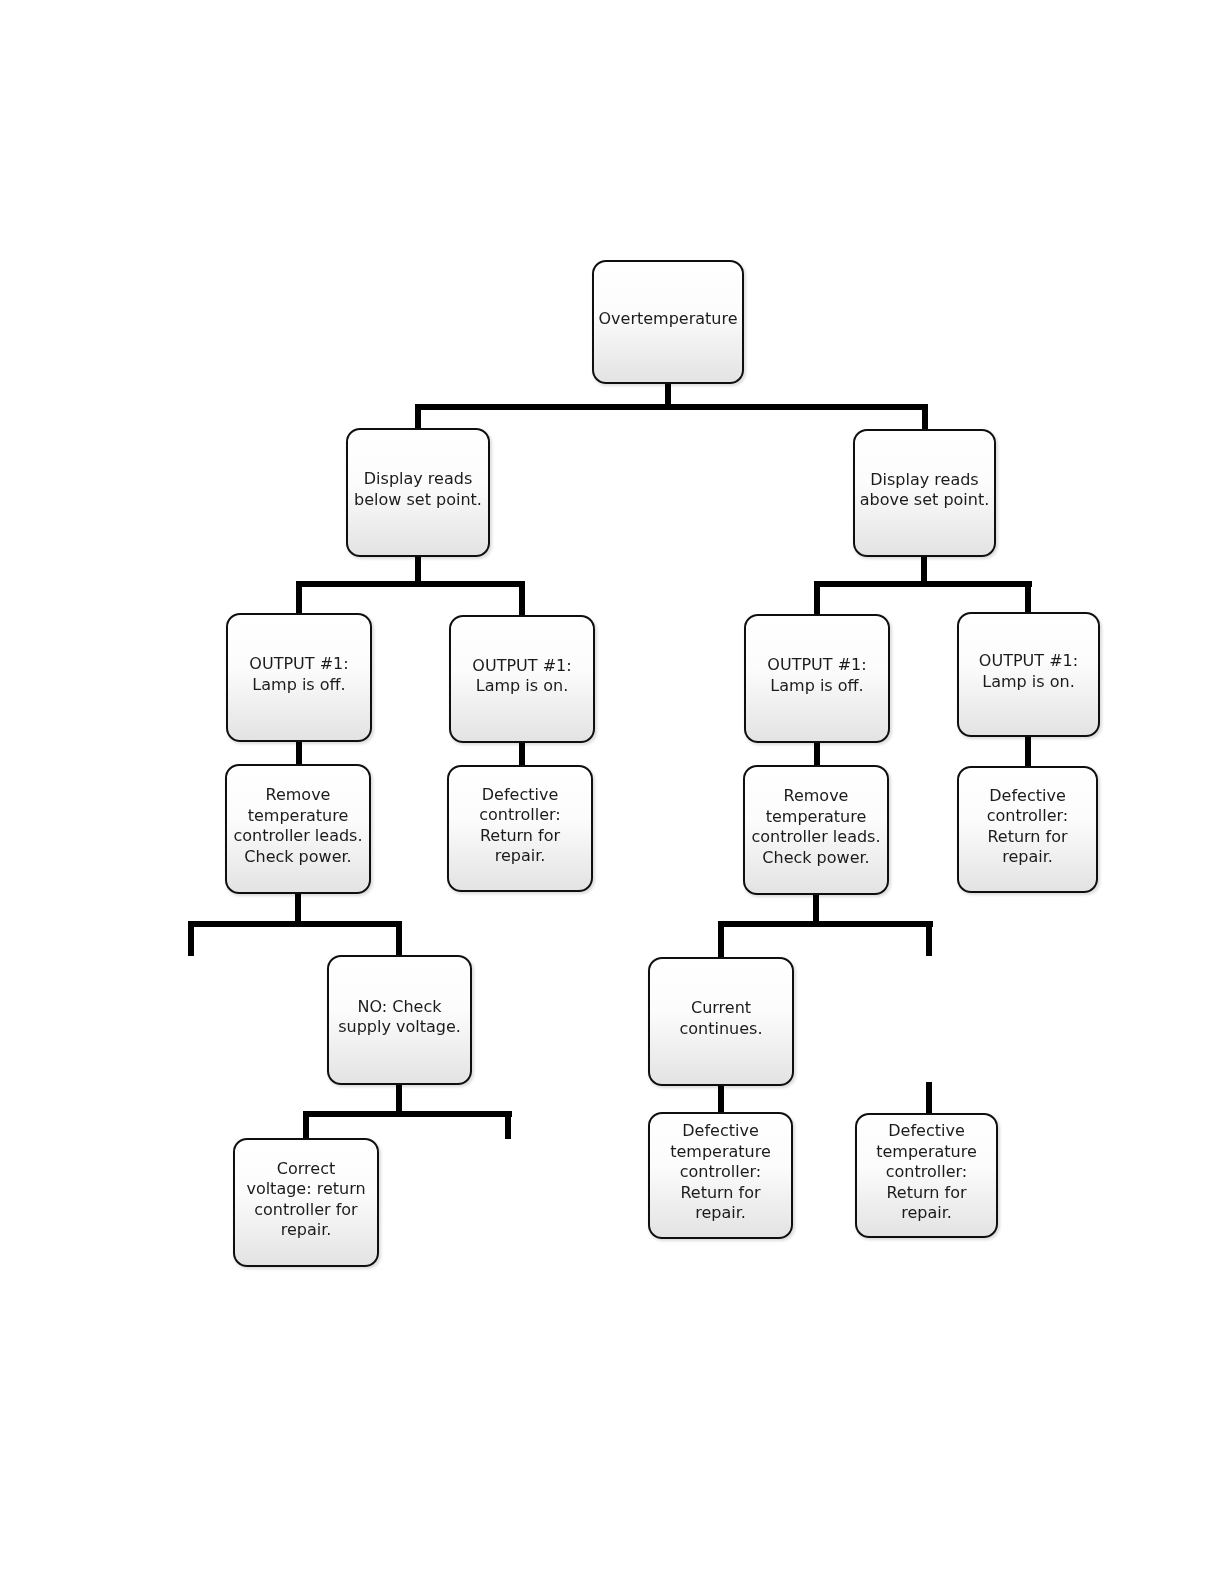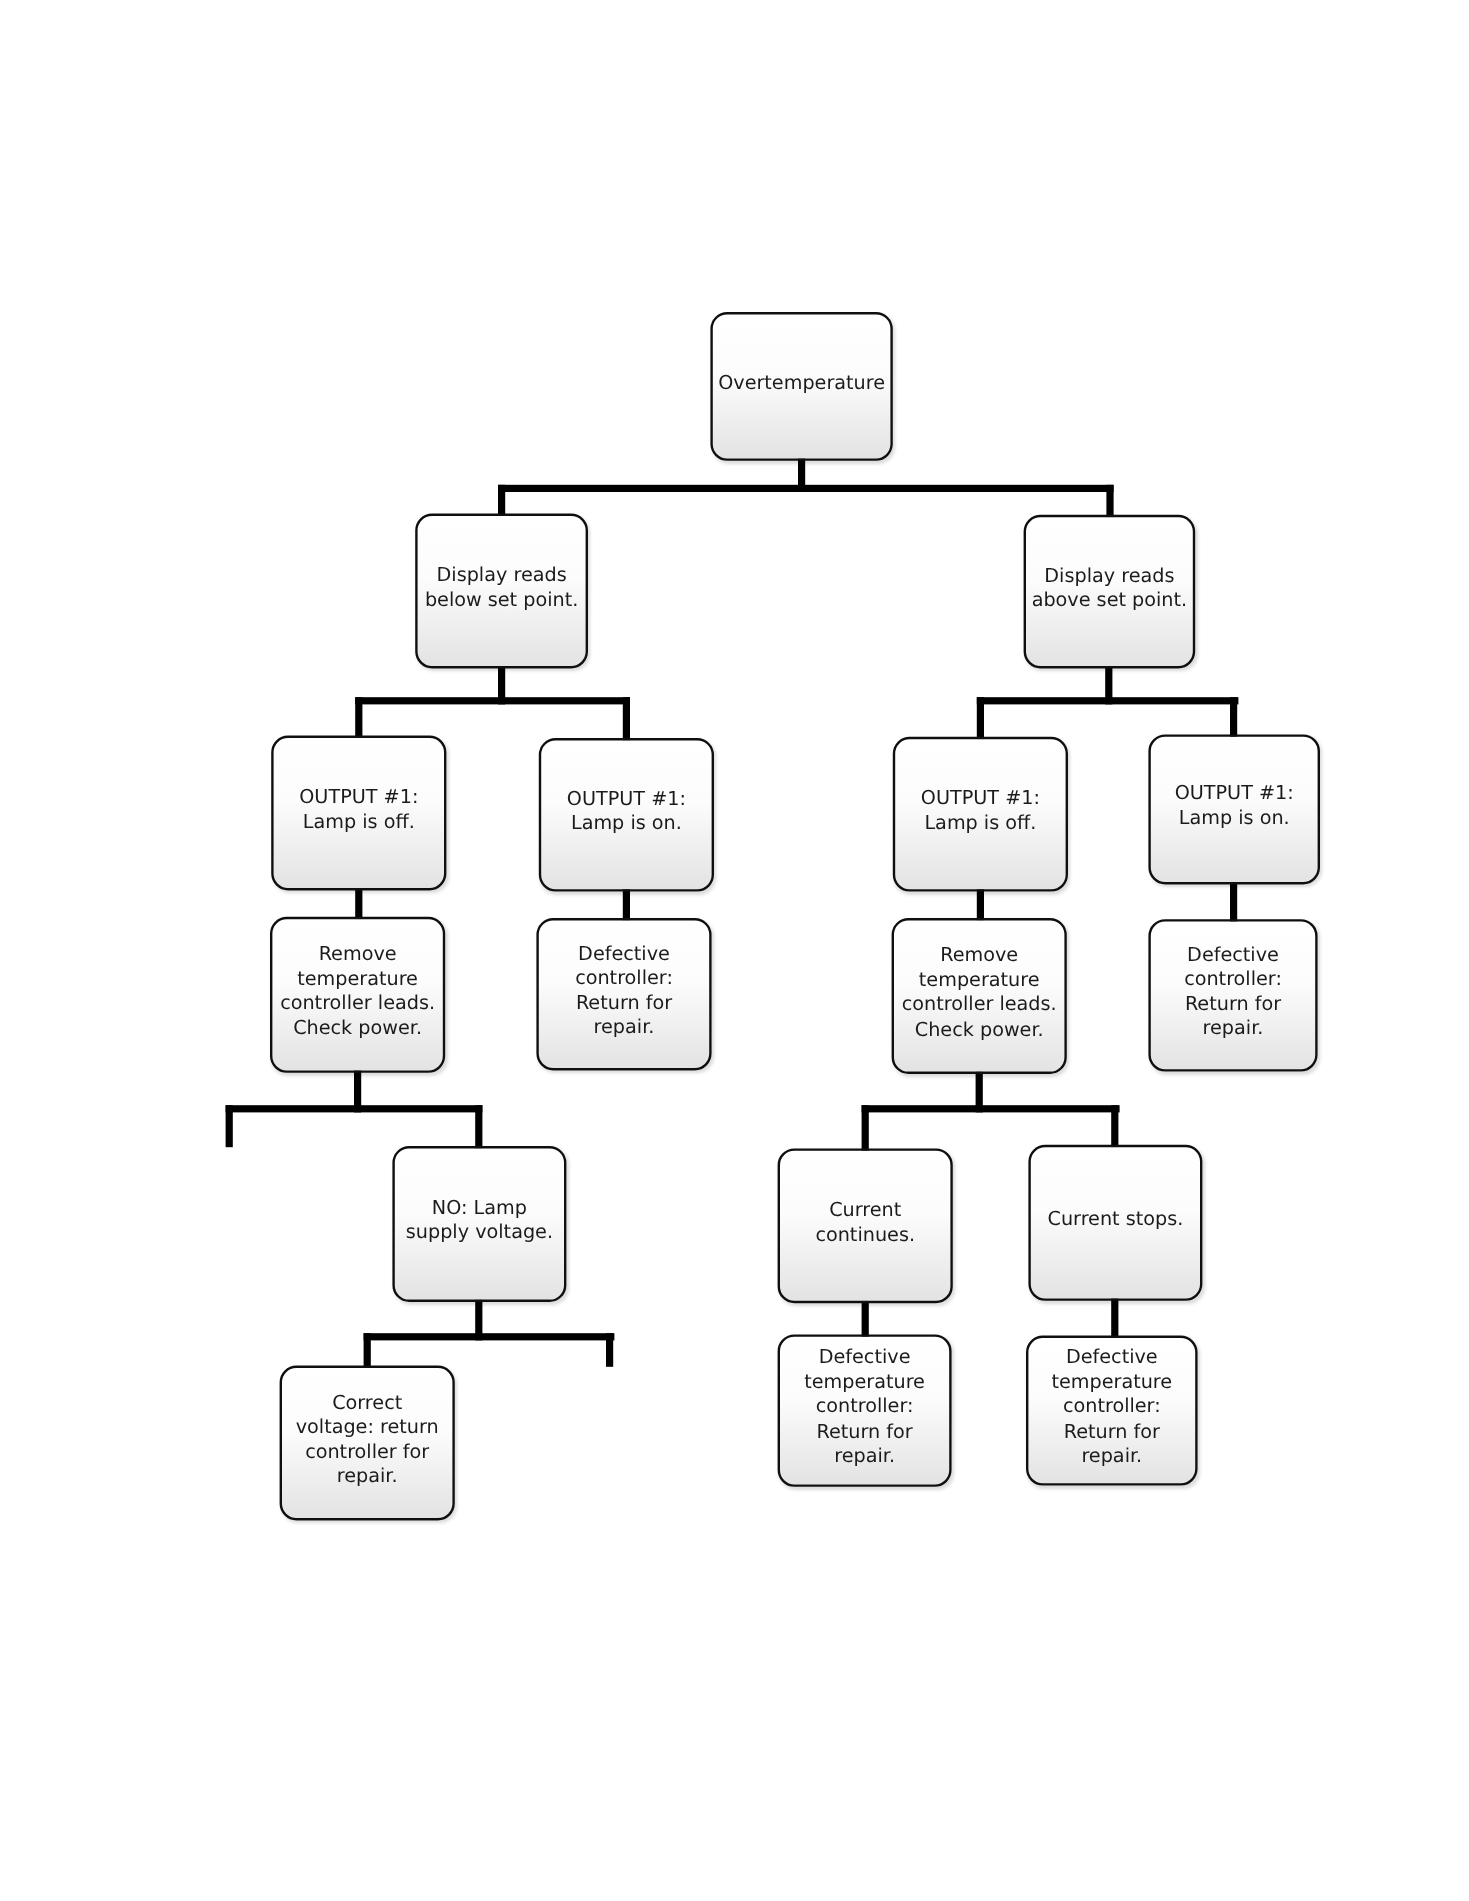--- a/index.html
+++ b/index.html
@@ -142,32 +142,29 @@
 
   <div class="node" style="left:957px;top:766px;width:141px;height:127px">
     <span class="lbl">Defective
 controller:
 Return for
 repair.</span>
   </div>
 
 
   <div class="node" style="left:327px;top:955px;width:145px;height:130px">
-    <span class="lbl">NO: Lamp
+    <span class="lbl">NO: Check
 supply voltage.</span>
   </div>
 
   <div class="node" style="left:648px;top:957px;width:146px;height:129px">
     <span class="lbl">Current
 continues.</span>
   </div>
 
-  <div class="node" style="left:857px;top:954px;width:145px;height:130px">
-    <span class="lbl">Current stops.</span>
-  </div>
 
   <div class="node" style="left:233px;top:1138px;width:146px;height:129px">
     <span class="lbl">Correct
 voltage: return
 controller for
 repair.</span>
   </div>
 
 
   <div class="node" style="left:648px;top:1112px;width:145px;height:127px">

